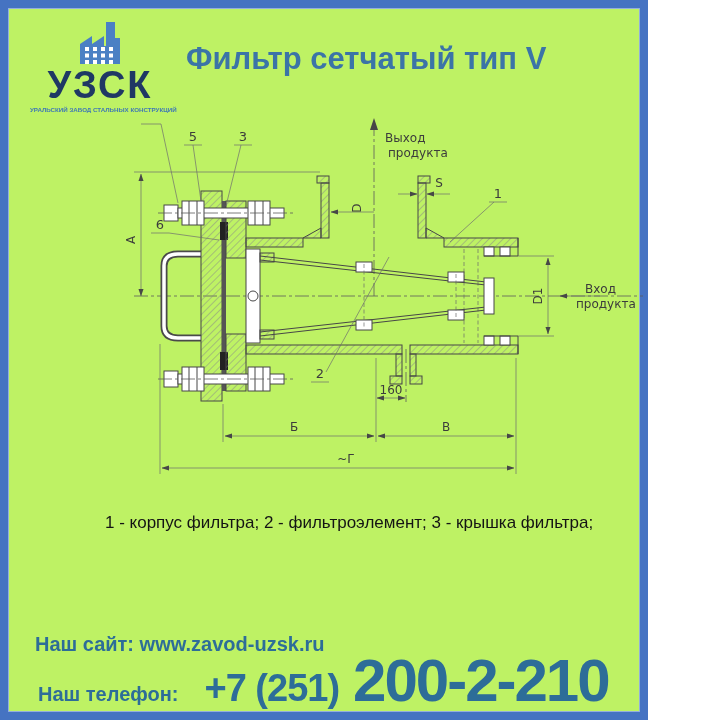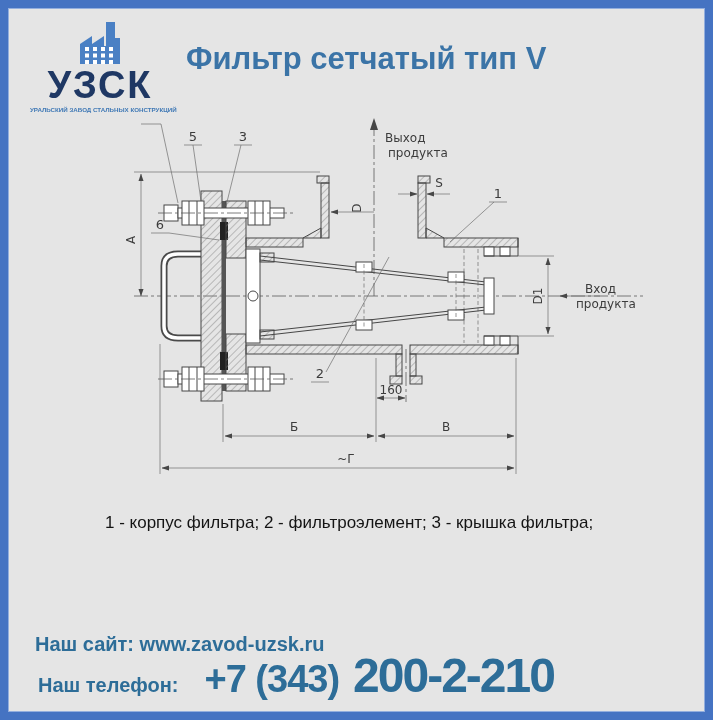--- a/index.html
+++ b/index.html
@@ -1,17 +1,17 @@
 <!DOCTYPE html>
 <html><head>
 <meta charset="utf-8">
 <style>
   html,body{margin:0;padding:0;}
   body{width:718px;height:720px;position:relative;background:#fff;font-family:"Liberation Sans",sans-serif;overflow:hidden;}
-  .frame{position:absolute;left:0;top:0;width:713px;height:720px;border:8px solid #4573c2;box-sizing:border-box;background:#e5e5e5;}
+  .frame{position:absolute;left:0;top:0;width:648px;height:720px;border:8px solid #4573c2;box-sizing:border-box;background:#bef264;}
   .frame::after{content:"";position:absolute;inset:0;border:1px solid #93aedd;pointer-events:none;}
 
   
   .logo{position:absolute;left:22px;top:12px;width:140px;text-align:center;}
   .logo-icon{display:block;margin:0 auto;}
   .logo-name{font-size:38px;font-weight:800;letter-spacing:2px;line-height:1.0;color:#1f3864;}
   .logo-sub{font-size:6.2px;font-weight:700;color:#3f78b5;margin-top:2px;white-space:nowrap;}
 
   .title{position:absolute;left:178px;top:33px;width:512px;text-align:left;
          font-size:31px;font-weight:700;color:#3b74a7;}
@@ -29,21 +29,21 @@
   .num{font-family:"DejaVu Sans",sans-serif;font-size:13px;fill:#3c3c3c;}
 
   .cap{position:absolute;left:97px;font-size:17px;color:#141414;}
   .cap1{top:505px;} .cap2{top:557px;}
 
   .contact{position:absolute;left:27px;font-size:20px;font-weight:700;color:#2d6d98;}
   .email{top:592px;} .site{top:625px;}
   .phone{position:absolute;left:30px;top:646px;display:flex;align-items:baseline;color:#2d6d98;}
   .phone-label{font-size:20px;font-weight:700;margin-right:26px;}
   .phone-code{font-size:38px;font-weight:800;letter-spacing:-1px;margin-right:14px;}
-  .phone-num{font-size:48px;font-weight:800;letter-spacing:-2px;line-height:.9;}
+  .phone-num{font-size:60px;font-weight:800;letter-spacing:-2px;line-height:.9;}
 </style>
 </head>
 <body>
 
 <div class="frame">
 
   <div class="logo">
     <svg class="logo-icon" width="50" height="46" viewBox="0 0 48 46">
       <path d="M30,2 h9 v16 h5 v26 H4 V24 l12,-8 v8 l12,-8 v10 h2 z" fill="#4a80c4"></path>
       <g fill="#ffffff">
@@ -234,17 +234,17 @@
   </svg>
 
   <div class="cap cap1">1 - корпус фильтра; 2 - фильтроэлемент; 3 - крышка фильтра;</div>
 
   <div class="contact site">
     <span>Наш сайт:</span>
     <span>www.zavod-uzsk.ru</span>
   </div>
   <div class="phone">
     <span class="phone-label">Наш телефон:</span>
-    <span class="phone-code">+7 (343)</span>
+    <span class="phone-code">+7 (251)</span>
     <span class="phone-num">200-2-210</span>
   </div>
 
 </div>
 
 </body></html>

